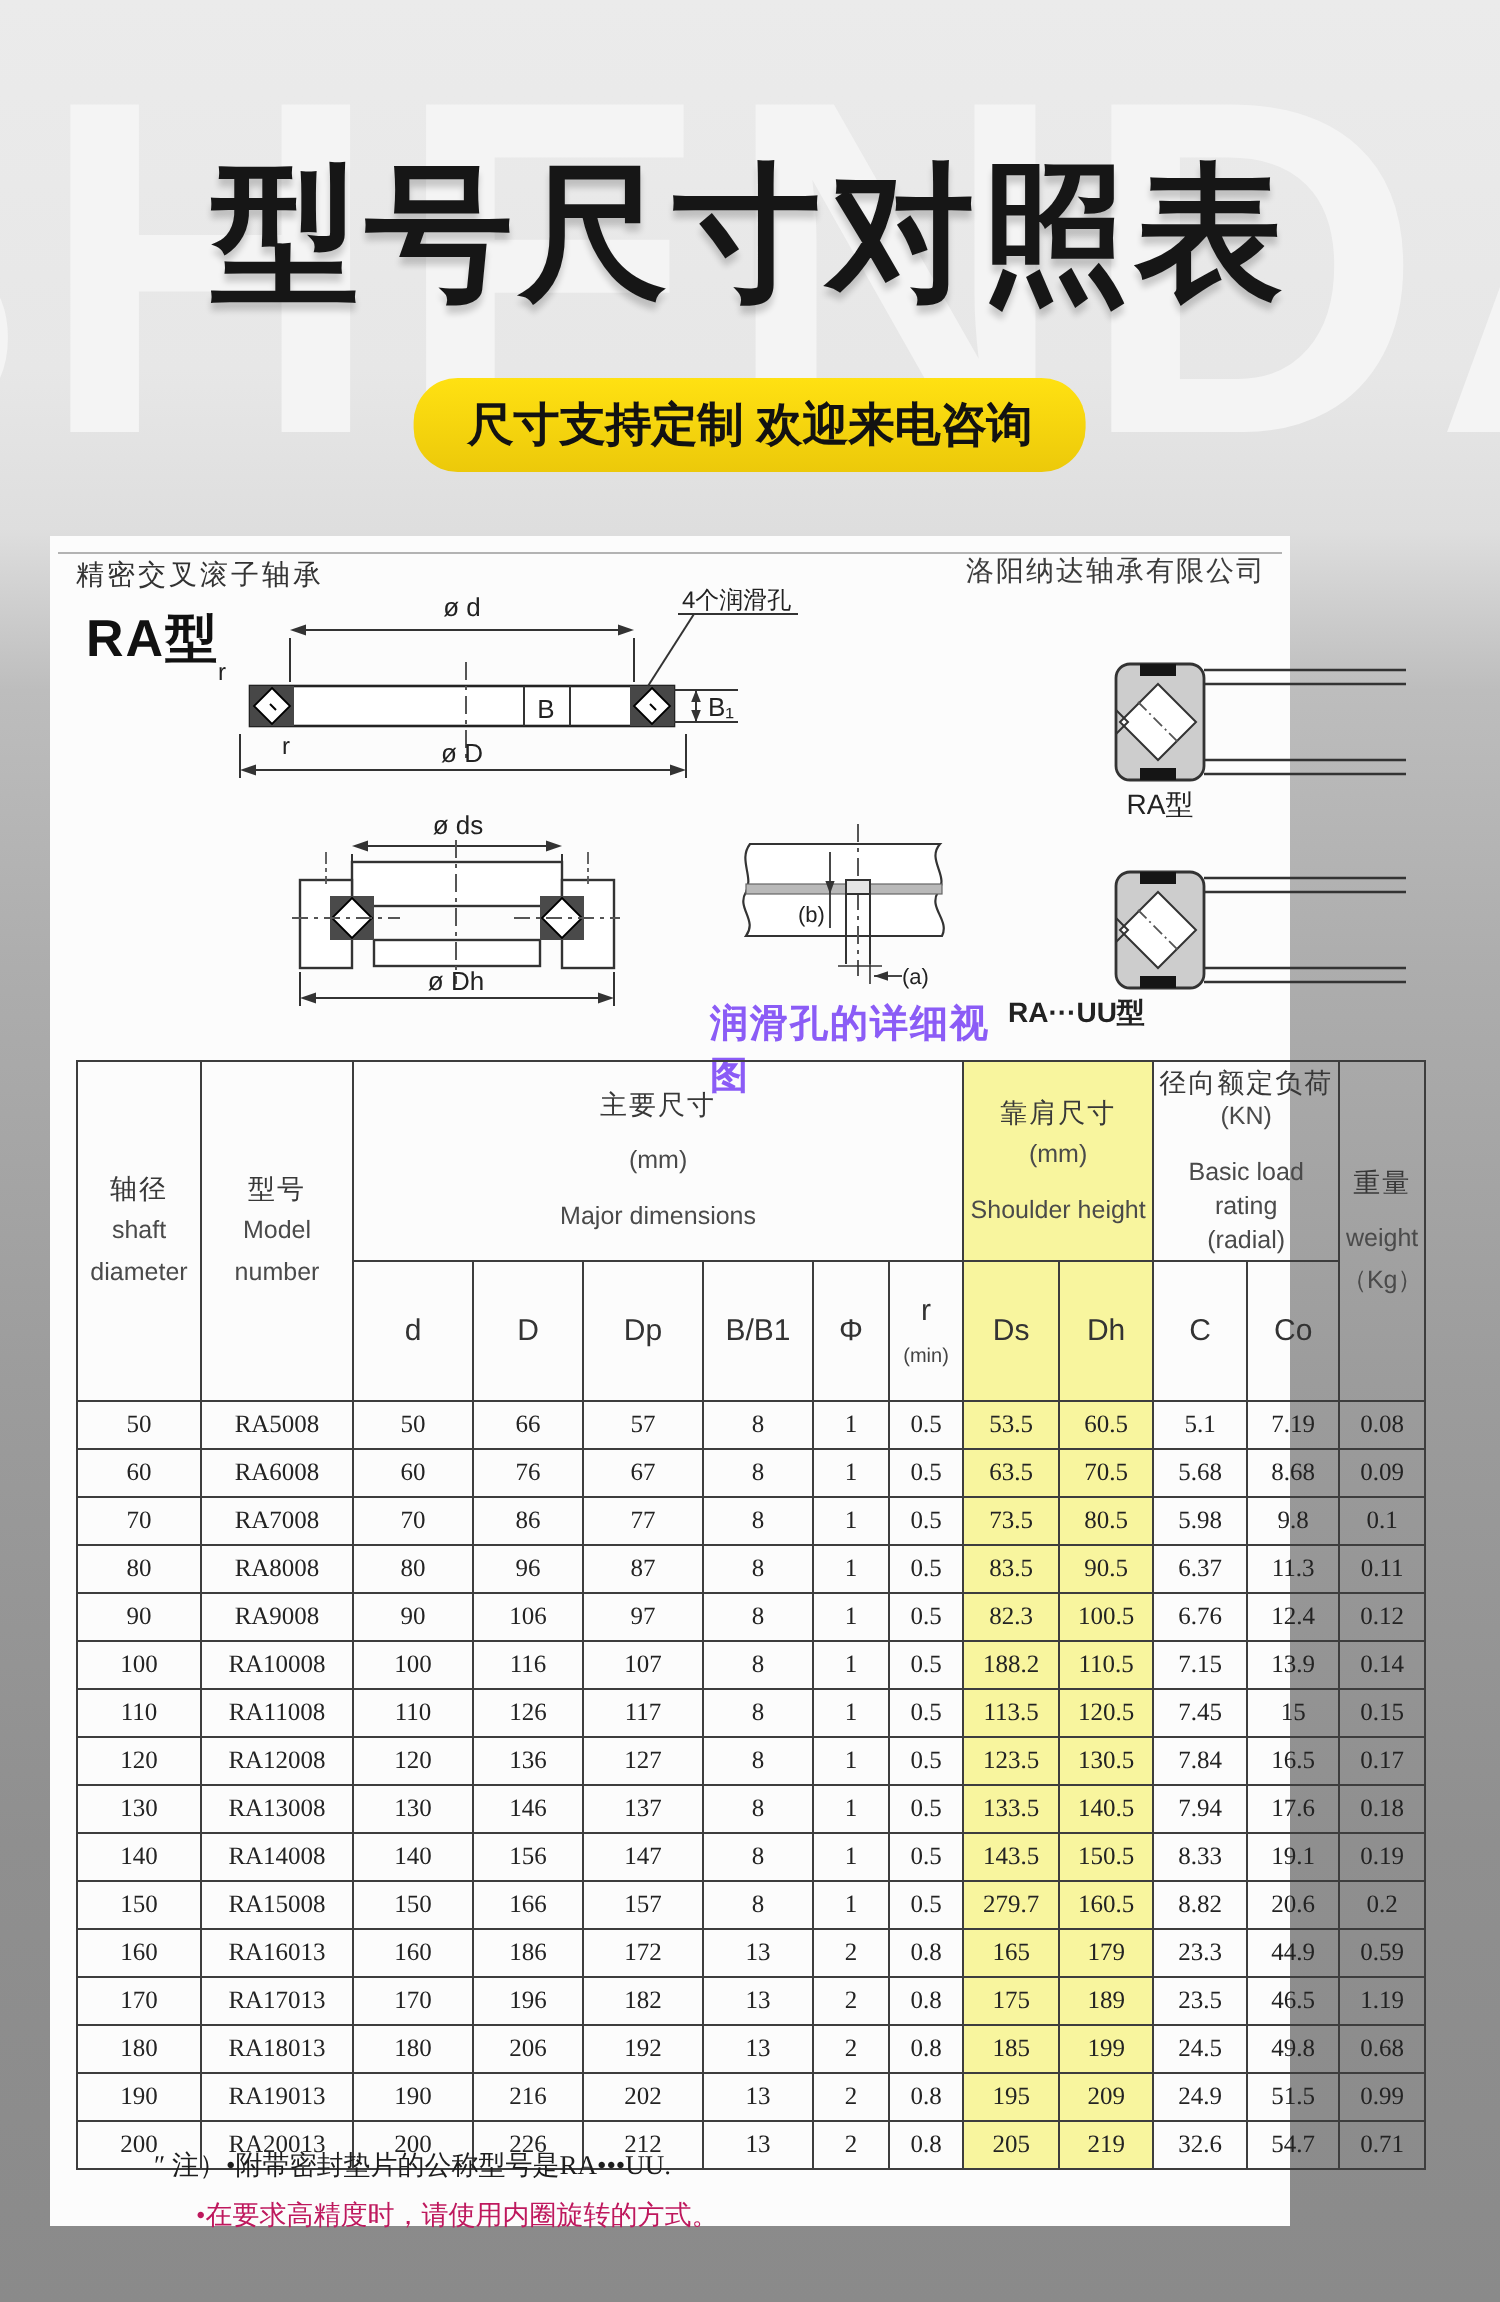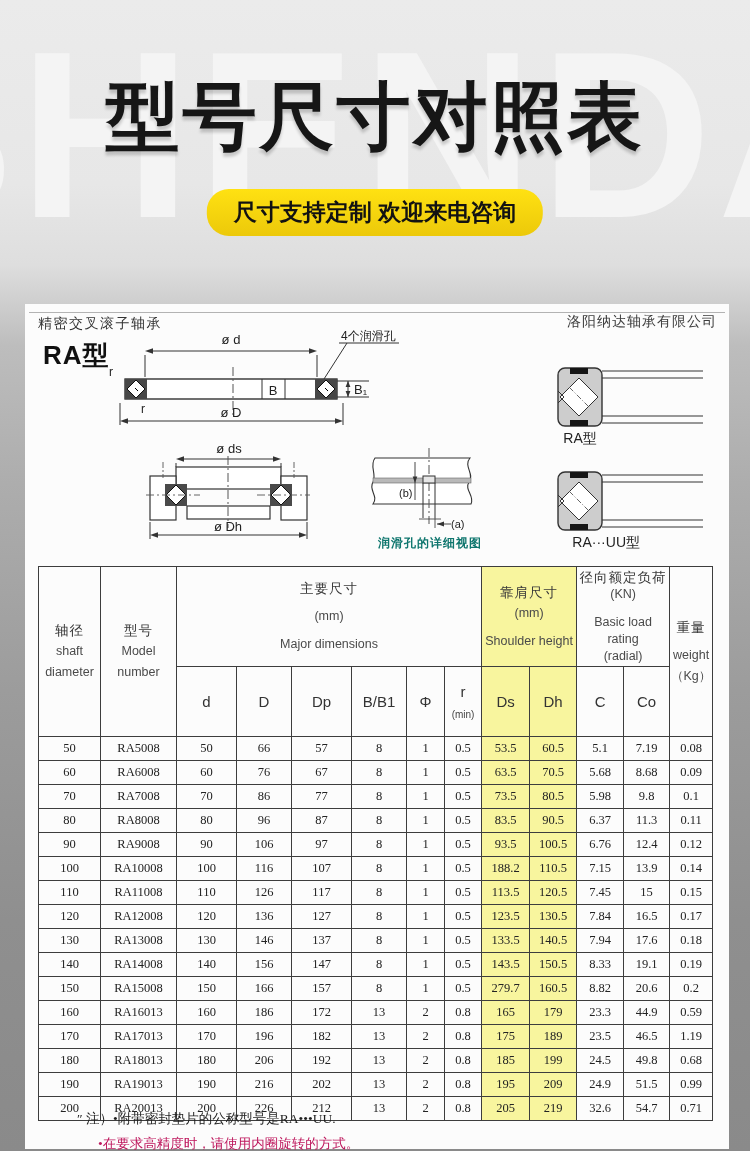--- a/index.html
+++ b/index.html
@@ -7,38 +7,38 @@
     background:linear-gradient(180deg,#ebebeb 0%,#e7e7e7 16%,#dedede 23%,#bdbdbd 30%,#adadad 42%,#9c9c9c 60%,#8f8f8f 80%,#8a8a8a 100%);
     font-family:"Liberation Sans",sans-serif;}
   .watermark{position:absolute;top:16px;left:50%;transform:translateX(-50%);
     font-size:238px;font-weight:800;letter-spacing:6px;color:#f4f4f4;white-space:nowrap;line-height:1;}
   .main-title{position:absolute;top:76px;left:0;width:100%;text-align:center;
     font-size:74px;font-weight:700;color:#161616;letter-spacing:3px;line-height:1.1;
     text-shadow:0 4px 3px rgba(0,0,0,0.18);}
   .banner{position:absolute;top:189px;left:50%;transform:translateX(-50%);
     background:linear-gradient(180deg,#ffe112,#ecc90a);border-radius:22px;
     padding:8px 27px;font-size:23px;font-weight:700;color:#121212;white-space:nowrap;}
-  .panel{position:absolute;left:25px;top:268px;width:704px;height:845px;background:#fcfcfc;margin-top:36px;}
+  .panel{position:absolute;left:25px;top:268px;width:620px;height:845px;background:#fcfcfc;}
   .panel-topline{position:absolute;left:4px;right:4px;top:8px;border-top:1px solid #b3b3b3;}
   .product-name{position:absolute;left:13px;top:11px;font-family:"Liberation Serif",serif;
     font-size:14px;color:#333;letter-spacing:1.5px;}
   .company{position:absolute;right:12px;top:9px;font-family:"Liberation Serif",serif;
     font-size:14px;color:#3c3c3c;letter-spacing:1px;}
   .series{position:absolute;left:18px;top:34px;color:#111;}
   .series .ra{font-size:26px;font-weight:800;letter-spacing:1px;}
   .series .tp{font-size:26px;font-weight:700;}
   .dmain{position:absolute;left:70px;top:25px;}
   .dmount{position:absolute;left:113px;top:138px;}
   .ddetail{position:absolute;left:338px;top:140px;}
-  .detail-caption{position:absolute;left:330px;top:231px;width:150px;text-align:center;
-    font-family:"Liberation Serif",serif;font-size:12px;font-weight:700;color:#0f766e;letter-spacing:1px;}
+  .detail-caption{position:absolute;left:330px;top:231px;width:150px;text-align:left;
+    font-family:"Liberation Serif",serif;font-size:19px;font-weight:700;color:#8b5cf6;letter-spacing:1px;}
   .icon1{position:absolute;left:531px;top:62px;}
   .icon2{position:absolute;left:531px;top:166px;}
   .icon-label1{position:absolute;left:505px;top:126px;width:100px;text-align:center;font-size:14px;color:#222;}
-  .icon-label2{position:absolute;left:495px;top:230px;width:120px;text-align:right;font-size:14px;color:#222;}
+  .icon-label2{position:absolute;left:479px;top:230px;width:120px;text-align:left;font-size:14px;color:#222;font-weight:bold;}
   svg text{font-family:"Liberation Sans",sans-serif;fill:#222;}
   .spec-table{position:absolute;left:13px;top:262px;width:674px;border-collapse:collapse;table-layout:fixed;}
   .spec-table th,.spec-table td{border:1px solid #3d3d3d;padding:0;}
   .spec-table thead th{font-weight:normal;vertical-align:middle;text-align:center;}
   .hcn{font-size:13.5px;color:#383838;letter-spacing:1px;line-height:17px;}
   .hen{font-size:12.5px;color:#4a4a4a;line-height:17px;}
   .gap{margin-top:11px;}
   .sgap{margin-top:4px;}
   .sub{font-size:15px;color:#333;}
   .min-note{font-size:10px;color:#444;margin-top:9px;}
@@ -308,21 +308,21 @@
           </tr>
           <tr>
             <td>90</td>
             <td>RA9008</td>
             <td>90</td>
             <td>106</td>
             <td>97</td>
             <td>8</td>
             <td>1</td>
             <td>0.5</td>
-            <td class="hl">93.5</td>
+            <td class="hl">82.3</td>
             <td class="hl">100.5</td>
             <td class="lft">6.76</td>
             <td class="lft">12.4</td>
             <td class="lft">0.12</td>
           </tr>
           <tr>
             <td>100</td>
             <td>RA10008</td>
             <td>100</td>
             <td>116</td>

